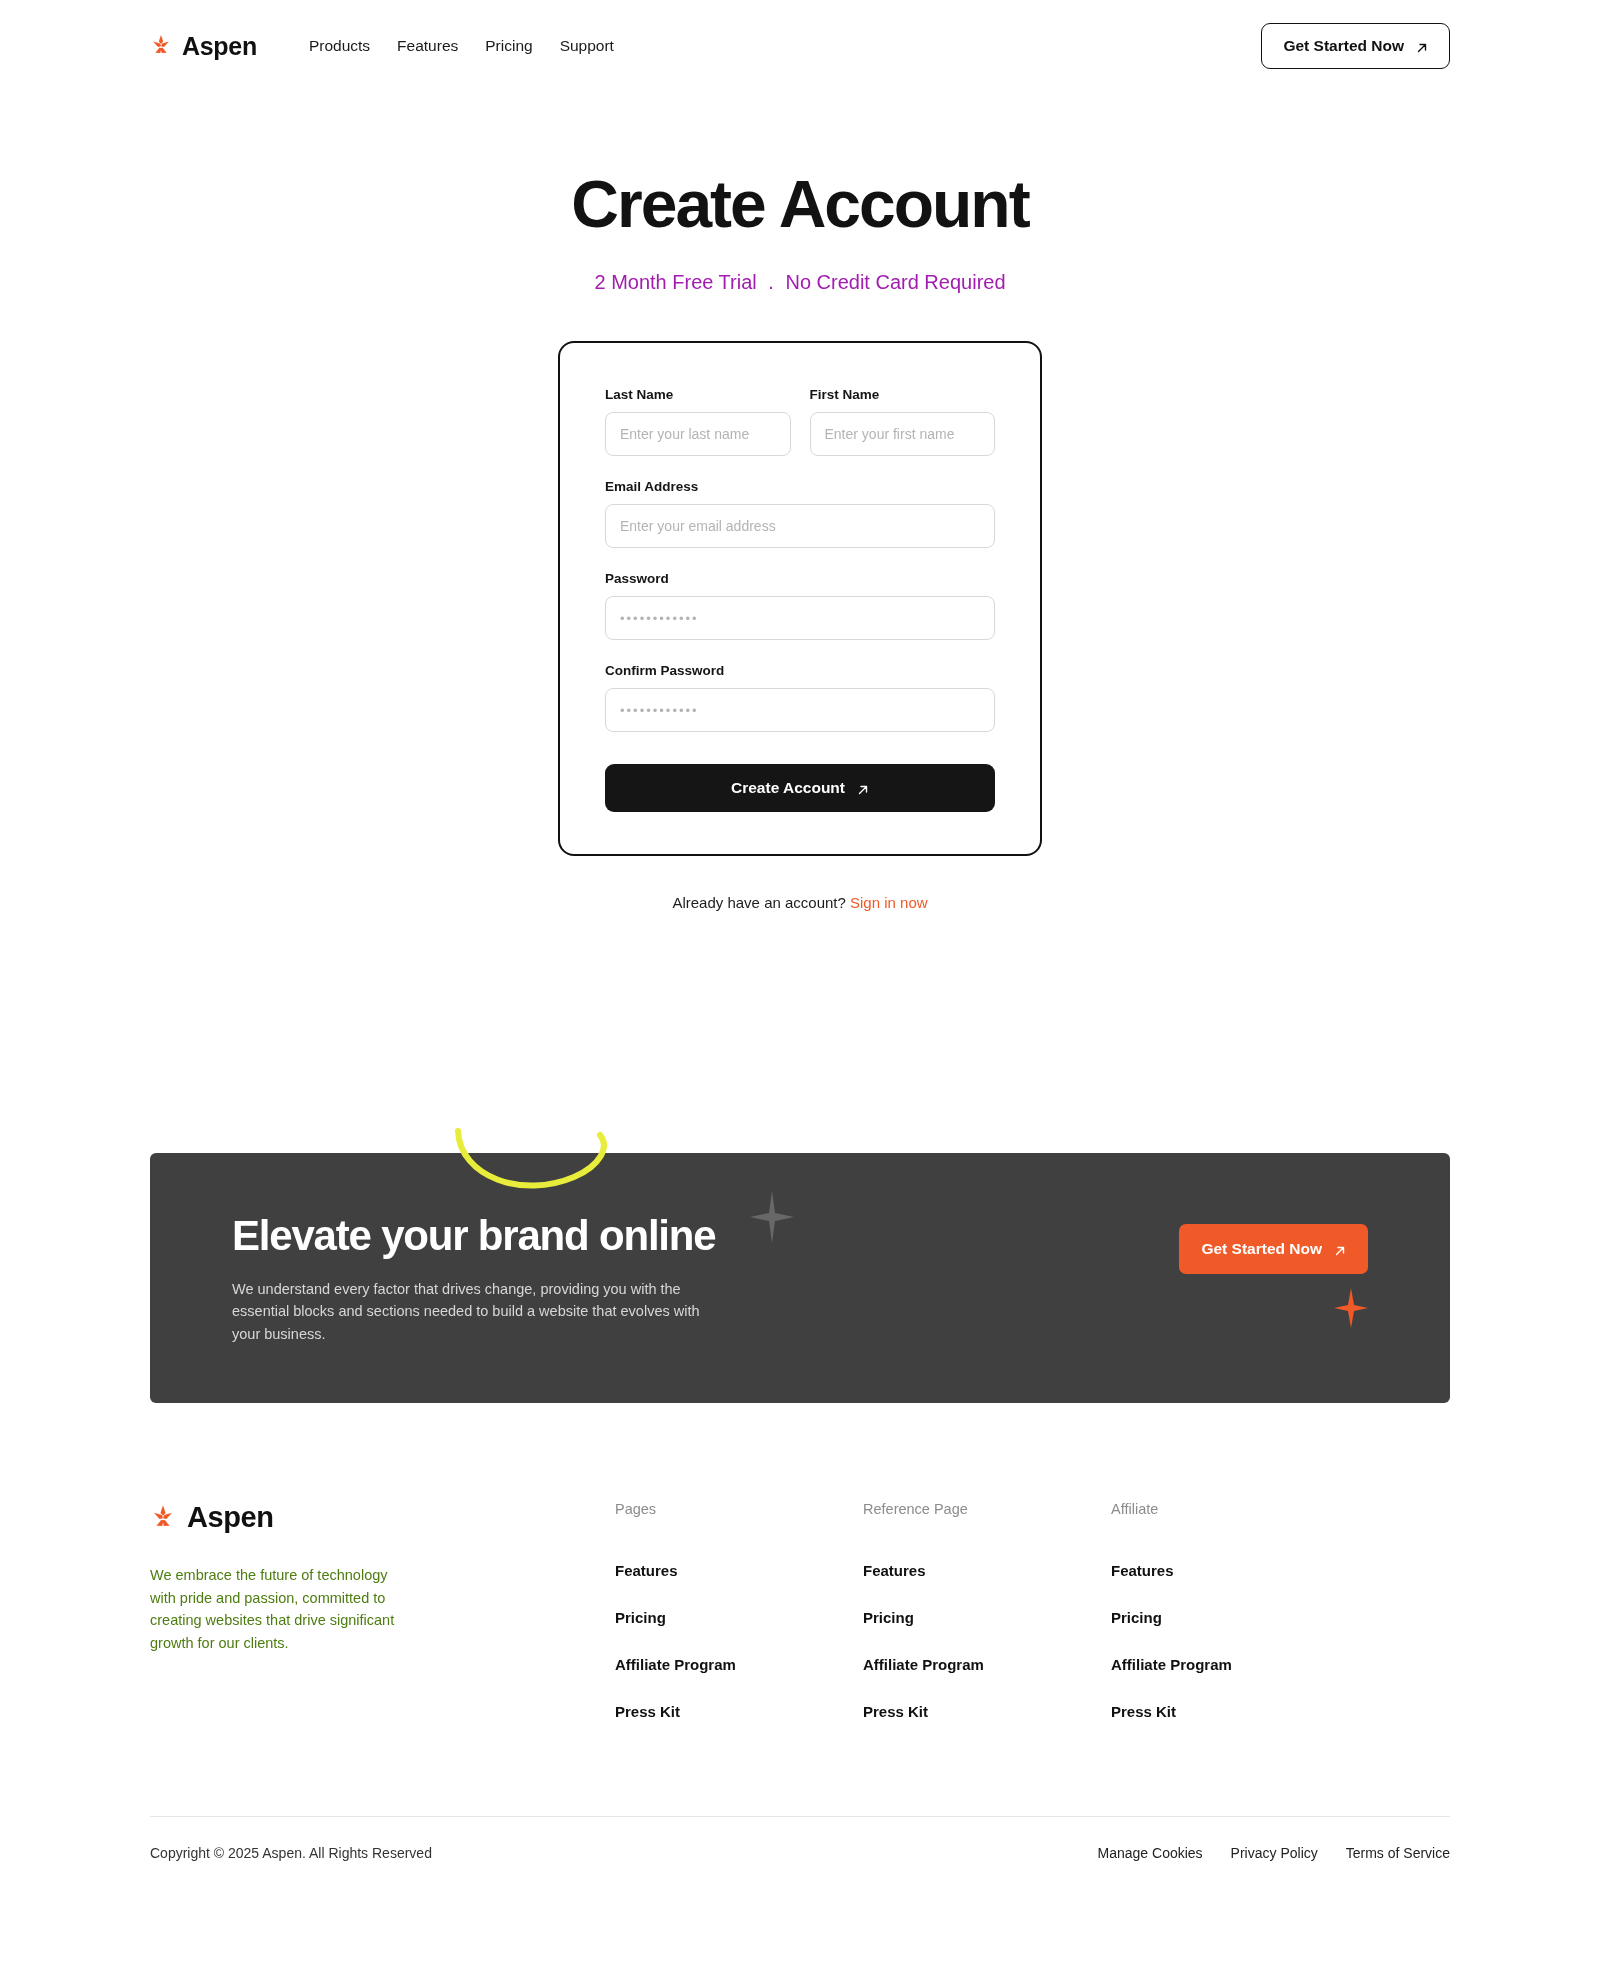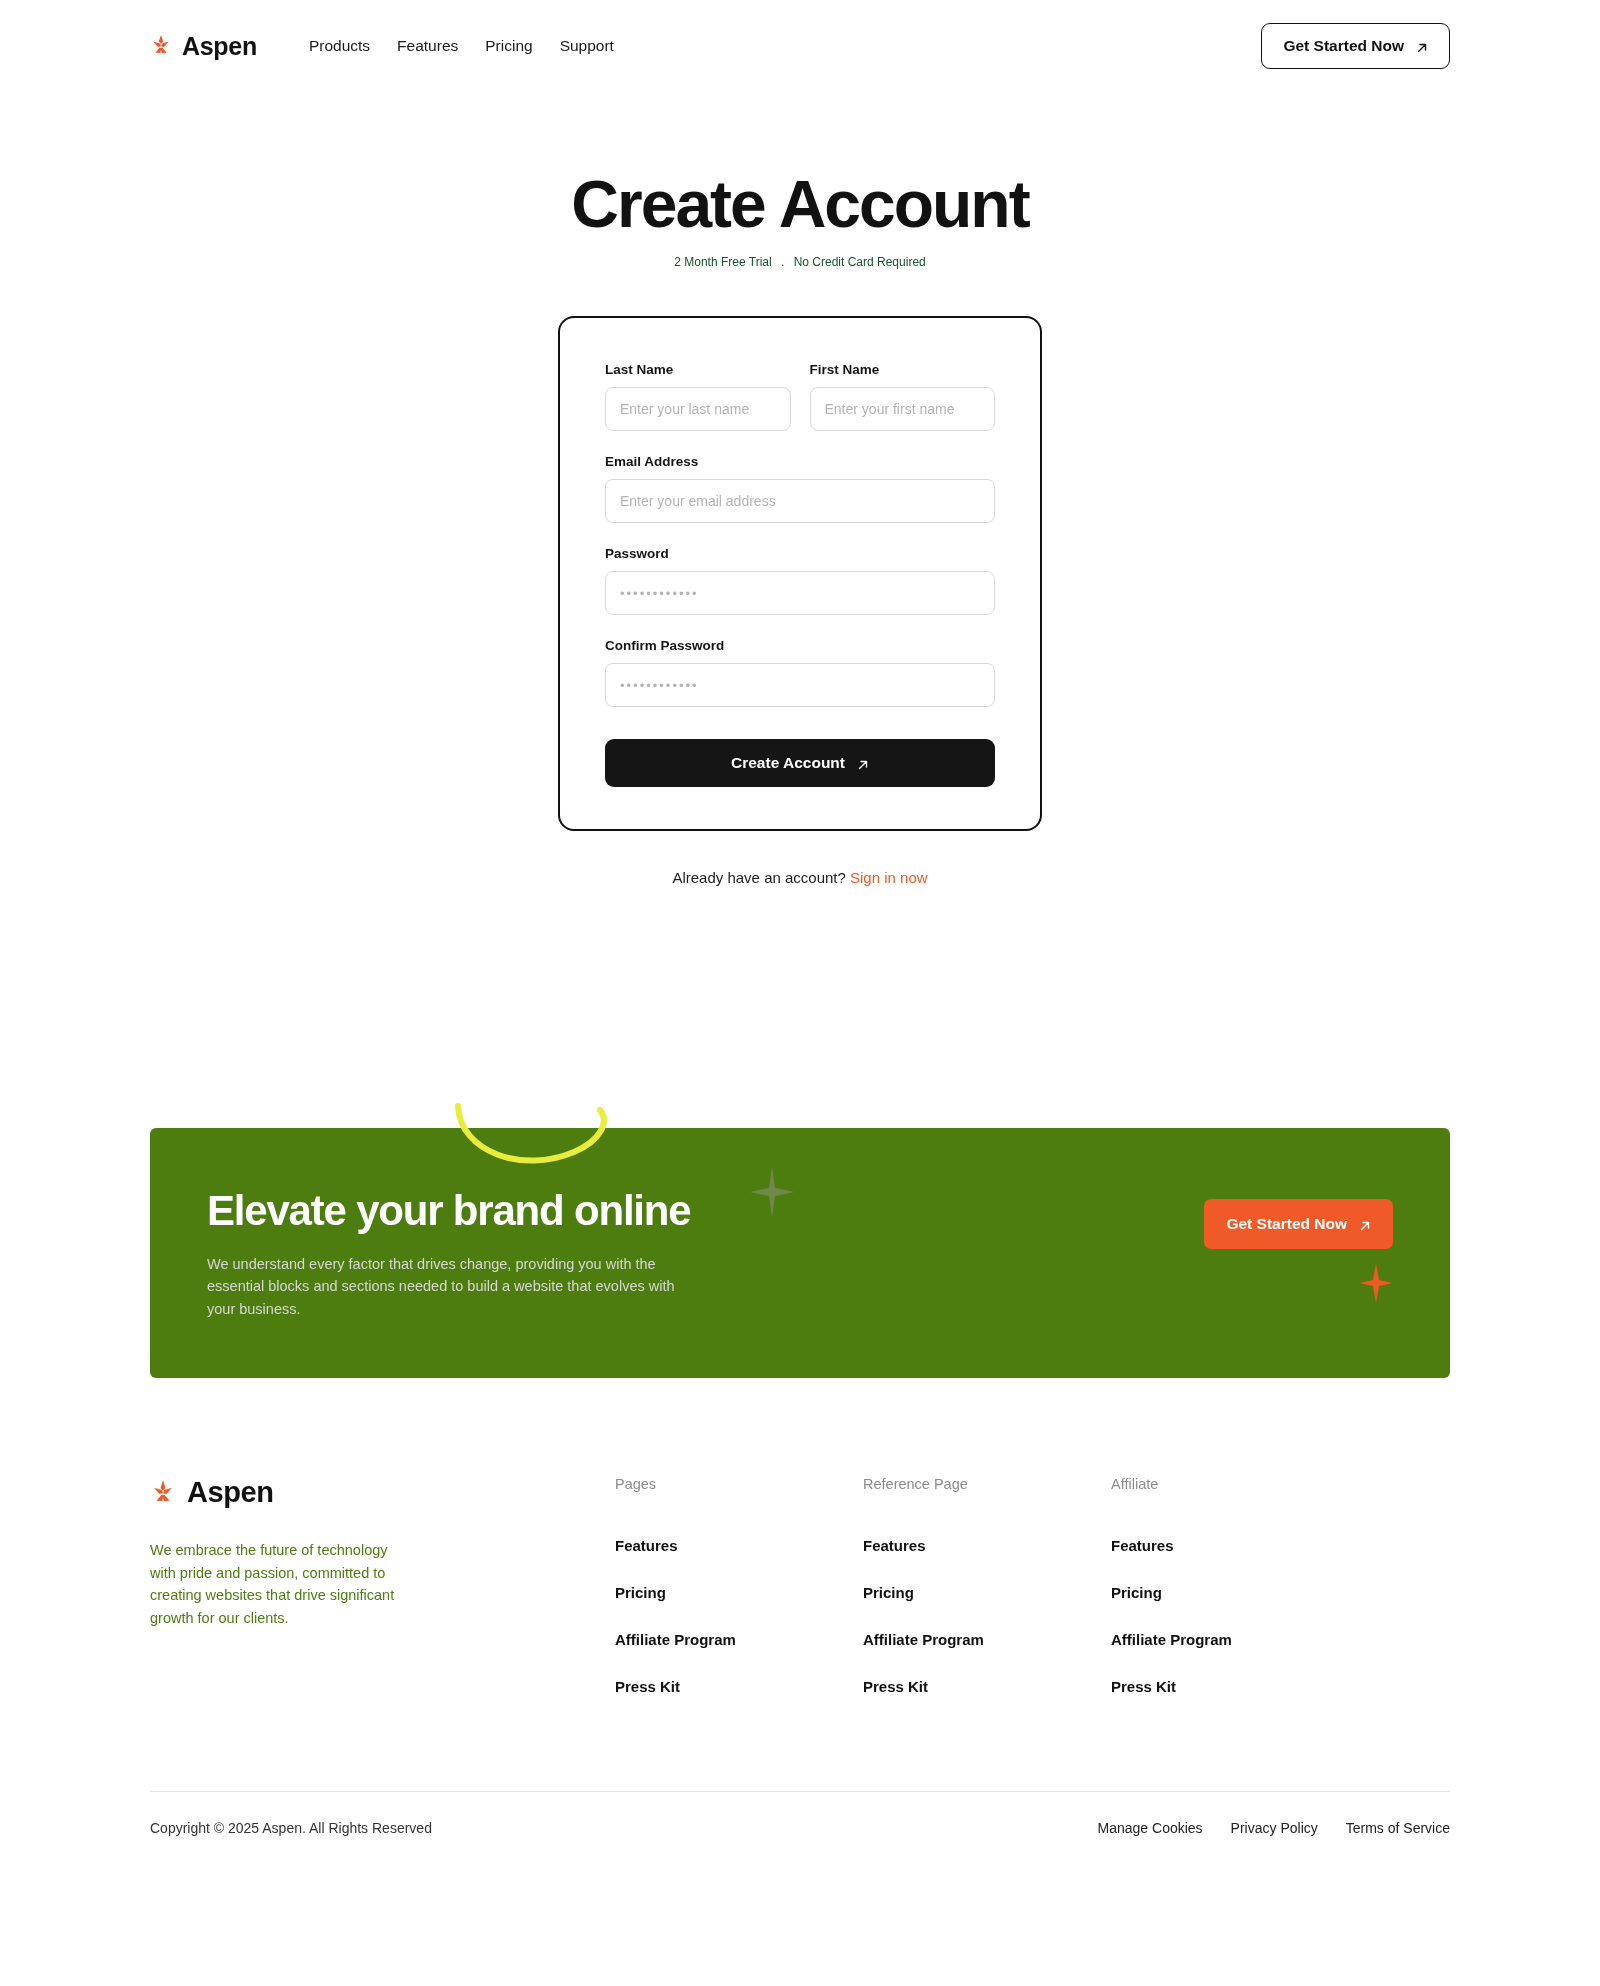--- a/index.html
+++ b/index.html
@@ -66,23 +66,23 @@
     text-align: center;
   }
   .hero-title {
     font-size: 66px;
     font-weight: bold;
     letter-spacing: -2px;
     line-height: 1.05;
     color: #121212;
   }
   .hero-sub {
-    margin-top: 16px;
-    font-size: 12px;
-    color: #14532d;
+    margin-top: 32px;
+    font-size: 20px;
+    color: #a21caf;
   }
   .hero-sub .dot { margin: 0 6px; }
 
   
   .card {
     width: 484px;
     margin: 47px auto 0;
     border: 2px solid #111;
     border-radius: 16px;
     padding: 44px 45px 42px;
@@ -145,28 +145,28 @@
     text-decoration: none;
     cursor: pointer;
   }
 
   
   .cta-wrap {
     margin: 242px 150px 0;
     position: relative;
   }
   .cta {
-    background: #4d7c0f;
+    background: #404040;
     border-radius: 6px;
     height: 250px;
     position: relative;
     overflow: hidden;
     display: flex;
     align-items: center;
-    padding: 0 57px;
+    padding: 0 82px;
   }
   .cta-left { max-width: 620px; }
   .cta-title {
     color: #fff;
     font-size: 42px;
     font-weight: bold;
     letter-spacing: -1.2px;
   }
   .cta-text {
     margin-top: 18px;

